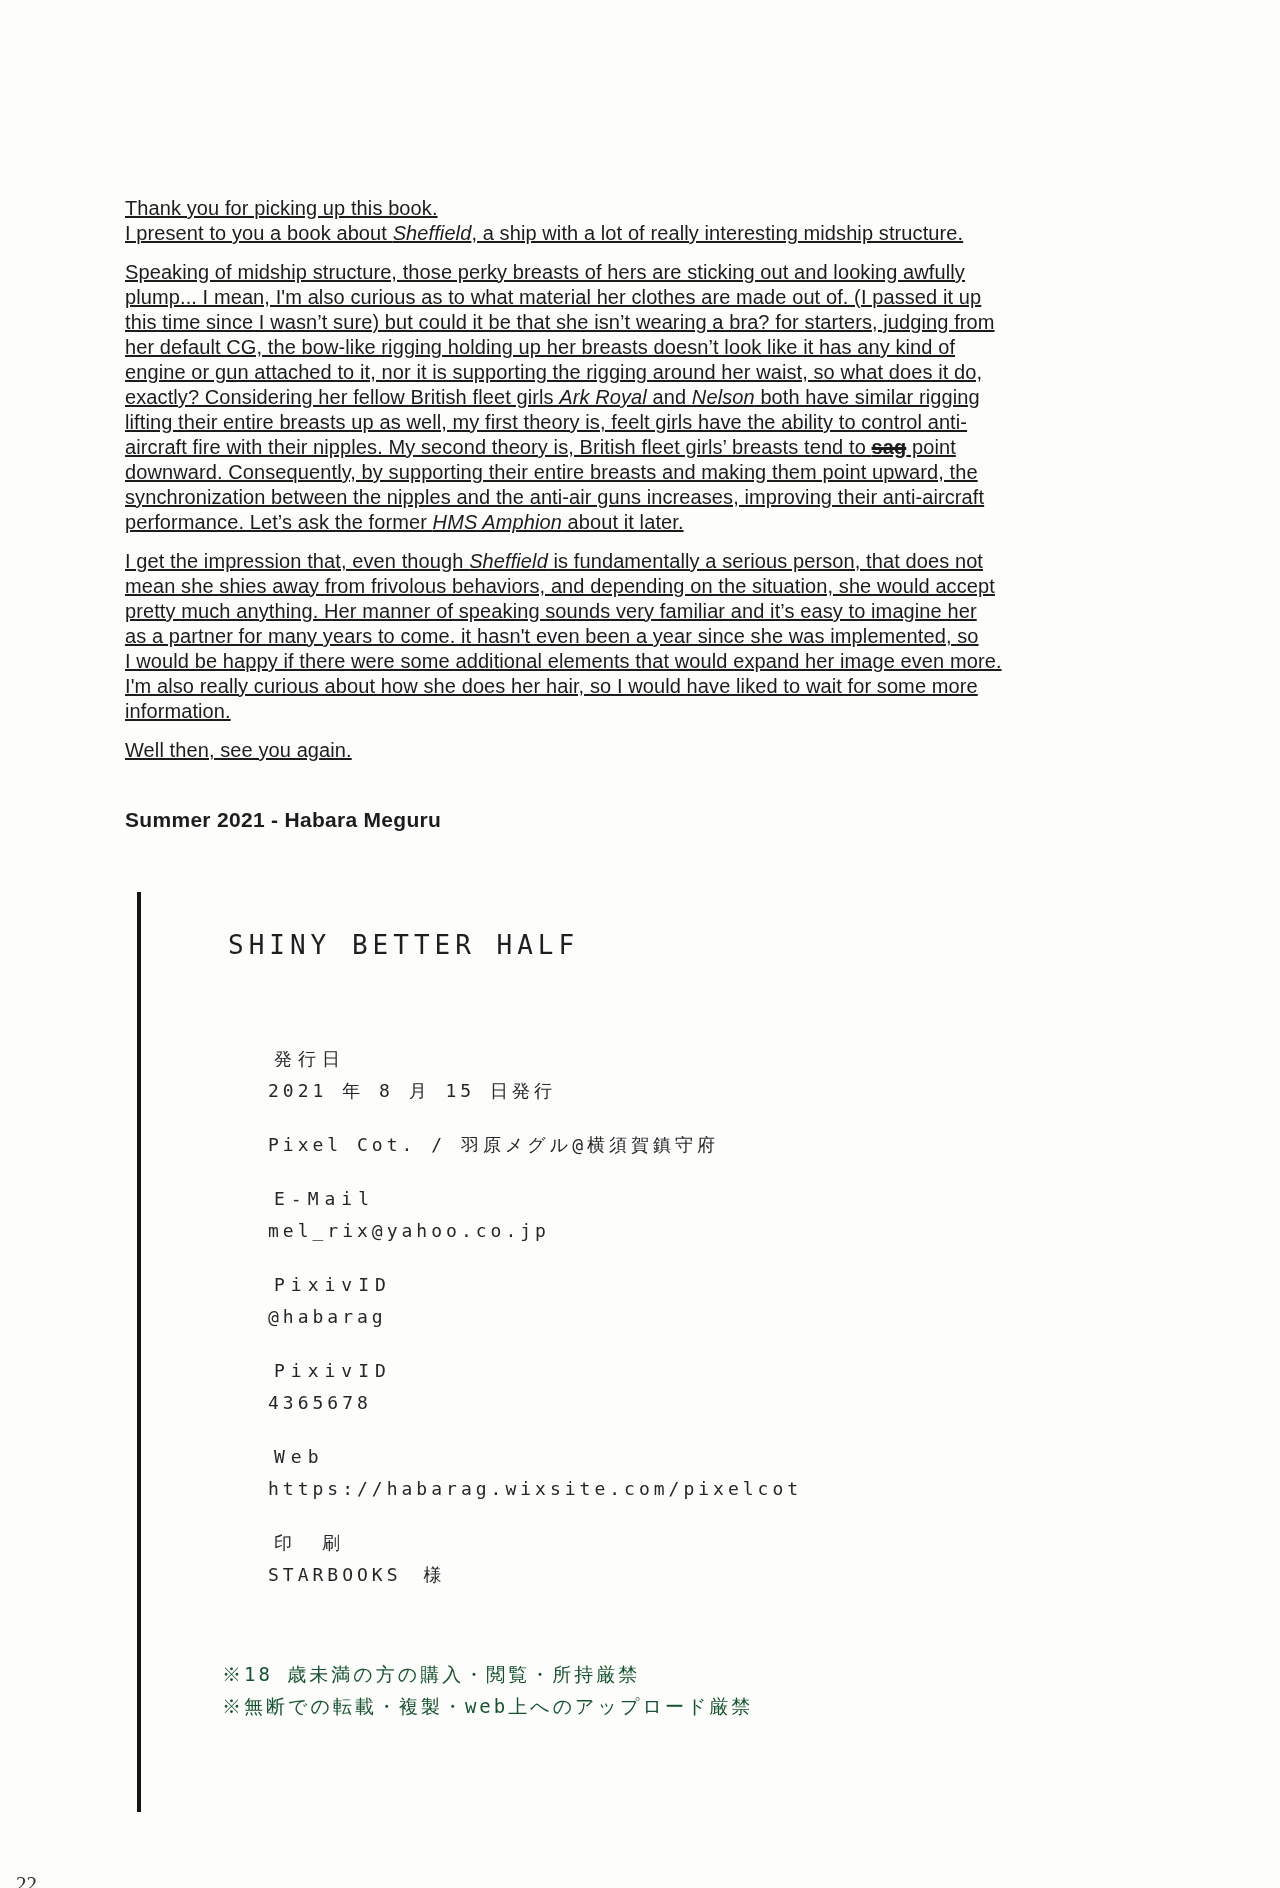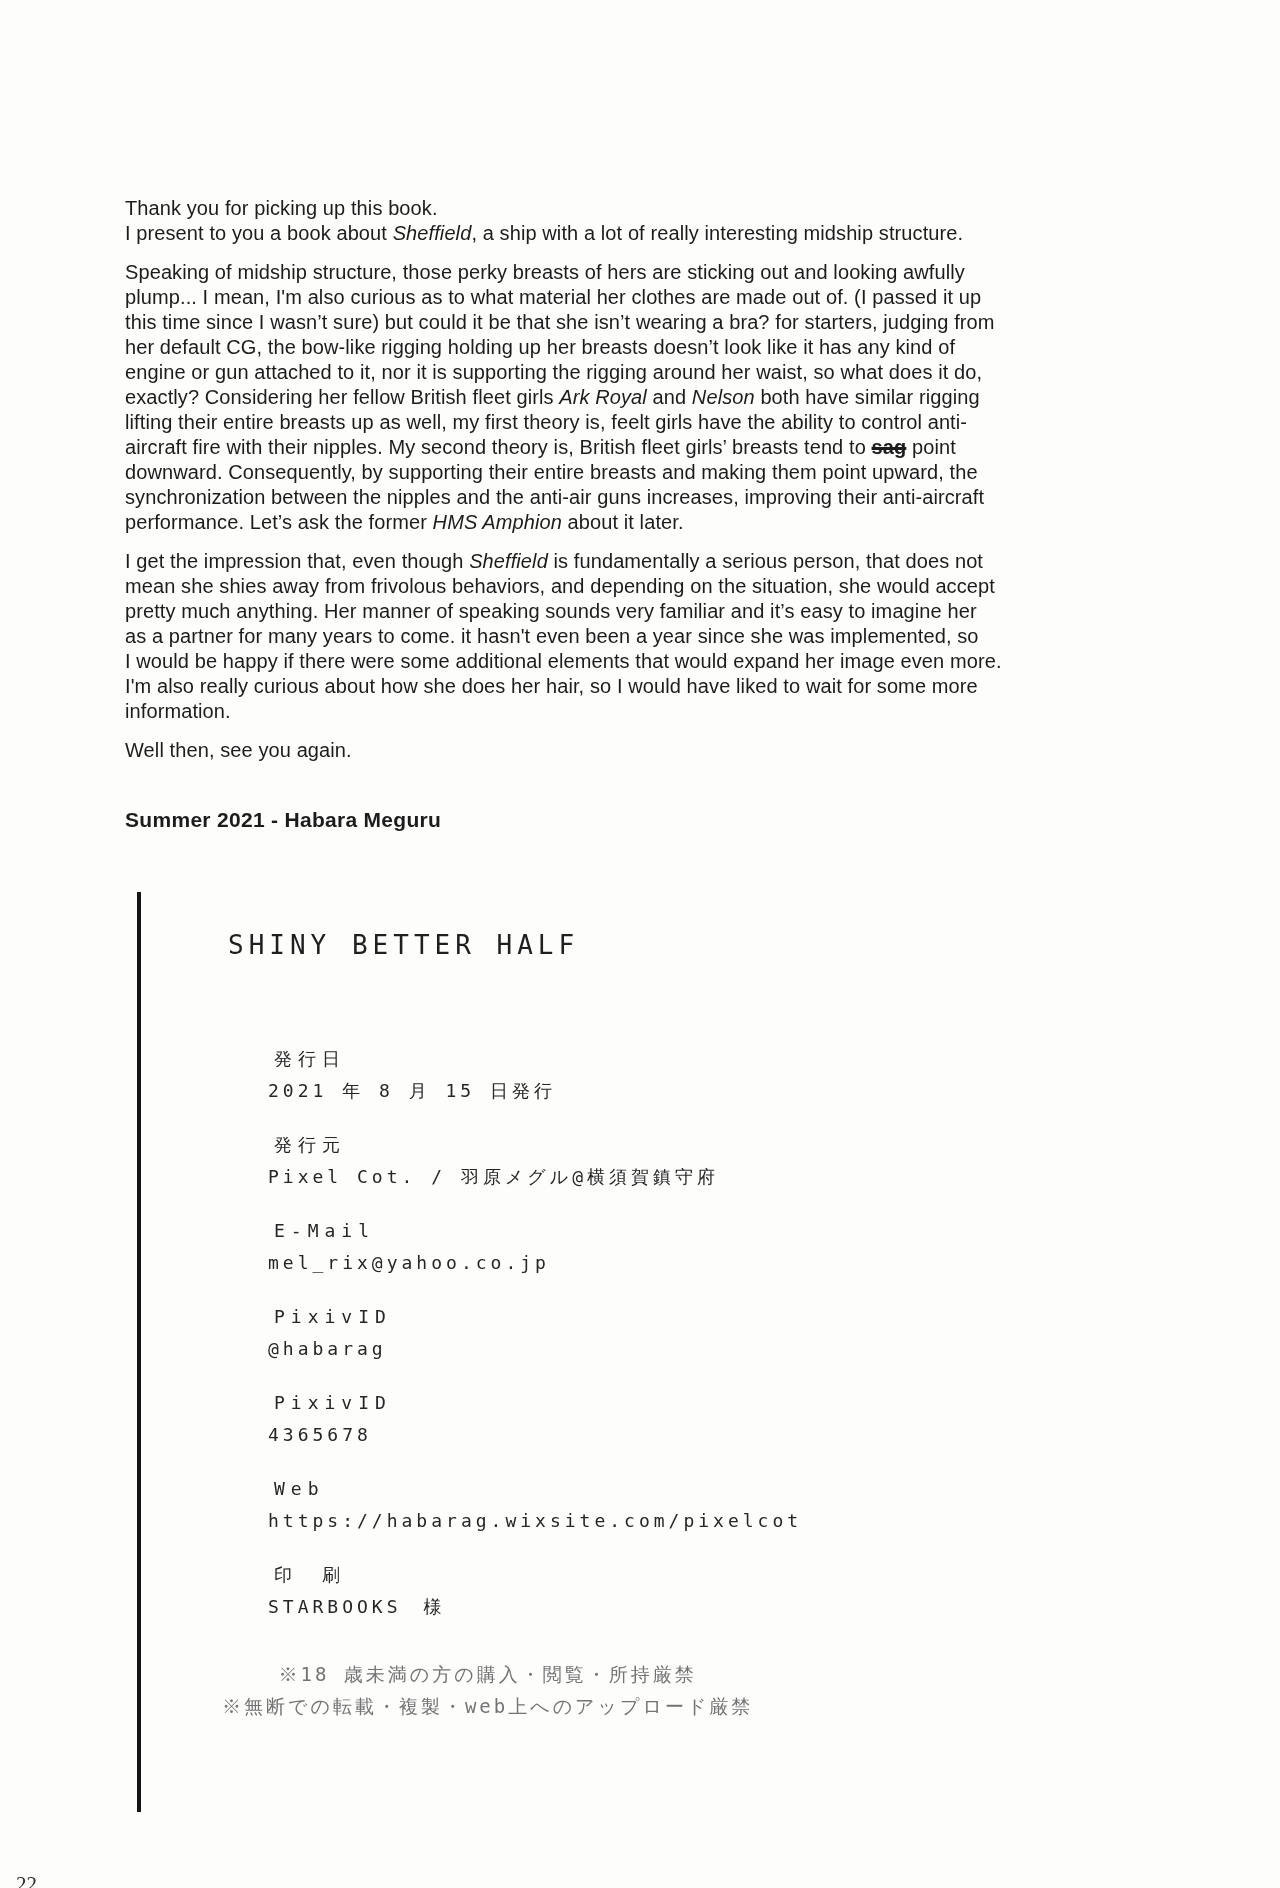--- a/index.html
+++ b/index.html
@@ -8,21 +8,21 @@
     background: #fdfdfc;
     position: relative;
     font-family: "Liberation Sans", sans-serif;
     color: #1c1c1c;
     overflow: hidden;
   }
   .afterword {
     position: absolute; left: 125px; top: 196px; width: 1052px;
     font-size: 20px; line-height: 25px; letter-spacing: 0.1px;
   }
-  .para { margin: 0 0 14px 0; }
+  .para { margin: 0 0 14px 0; text-decoration: underline; }
   .line { display: block; white-space: nowrap; }
   .seg-i { font-style: italic; }
   .seg-x { text-decoration: line-through; text-decoration-thickness: 3px; font-weight: bold; }
   .signature {
     position: absolute; left: 125px; top: 808px;
     font-size: 21px; font-weight: bold; letter-spacing: 0.3px;
   }
   .colophon-rule {
     position: absolute; left: 137px; top: 892px;
     width: 4px; height: 920px; background: #161616;
@@ -37,23 +37,22 @@
     position: absolute; left: 230px; top: 1048px;
     font-family: "DejaVu Sans Mono", "Liberation Mono", monospace;
     font-size: 18px; color: #262626;
   }
   .entry { margin: 0 0 32px 0; }
   .entry .label { letter-spacing: 6px; line-height: 22px; white-space: nowrap; margin-left: 44px; }
   .entry .value { margin: 10px 0 0 38px; letter-spacing: 4px; line-height: 22px; white-space: nowrap; }
   .colophon-notices {
     position: absolute; left: 222px; top: 1658px;
     font-family: "DejaVu Sans Mono", "Liberation Mono", monospace;
-    font-size: 19px; letter-spacing: 3px; line-height: 32px; color: #737373;
+    font-size: 19px; letter-spacing: 3px; line-height: 32px; color: #14532d;
     white-space: nowrap;
-    text-align: center;
   }
   .page-number {
     position: absolute; left: 16px; top: 1872px;
     font-family: "Liberation Serif", serif;
     font-size: 21px; color: #2e2e2e;
   }
 </style>
 </head>
 <body>
 
@@ -94,21 +93,20 @@
 <div class="colophon-rule"></div>
 
 <div class="colophon-title">SHINY BETTER HALF</div>
 
 <div class="colophon-entries">
     <div class="entry">
       <div class="label">発行日</div>
       <div class="value">2021 年 8 月 15 日発行</div>
     </div>
     <div class="entry">
-      <div class="label">発行元</div>
       <div class="value">Pixel Cot.  /  羽原メグル@横須賀鎮守府</div>
     </div>
     <div class="entry">
       <div class="label">E-Mail</div>
       <div class="value">mel_rix@yahoo.co.jp</div>
     </div>
     <div class="entry">
       <div class="label">PixivID</div>
       <div class="value">@habarag</div>
     </div>

